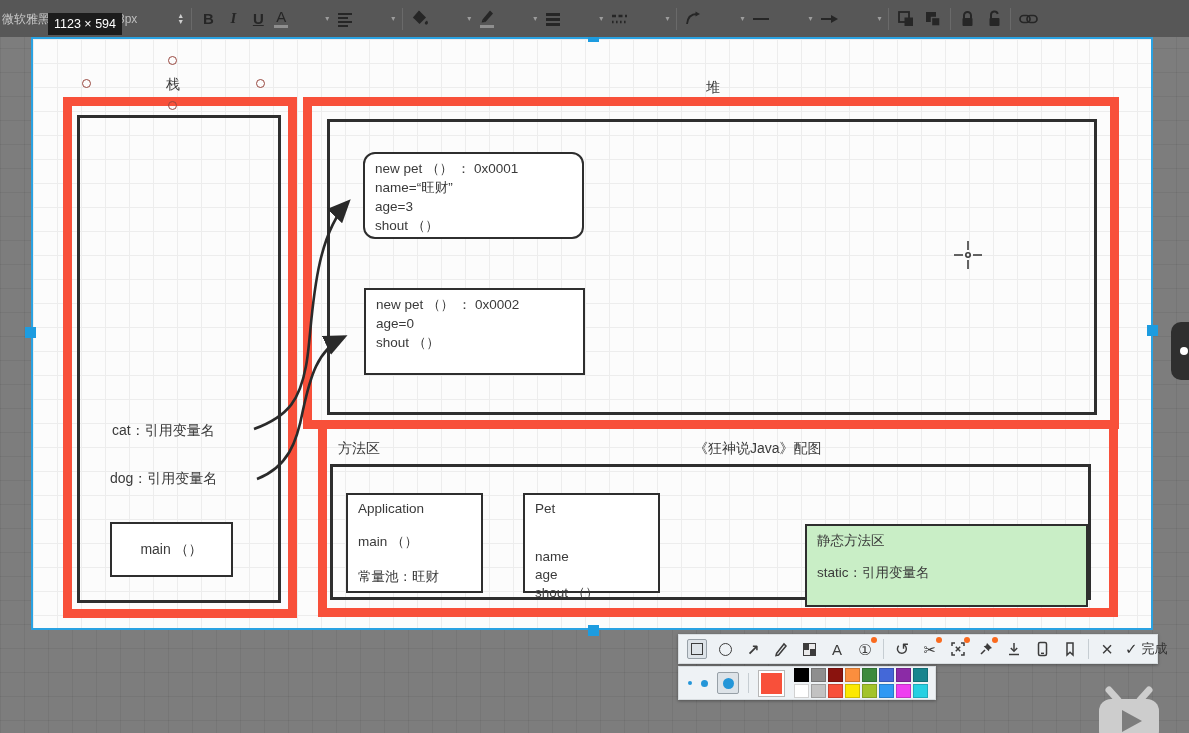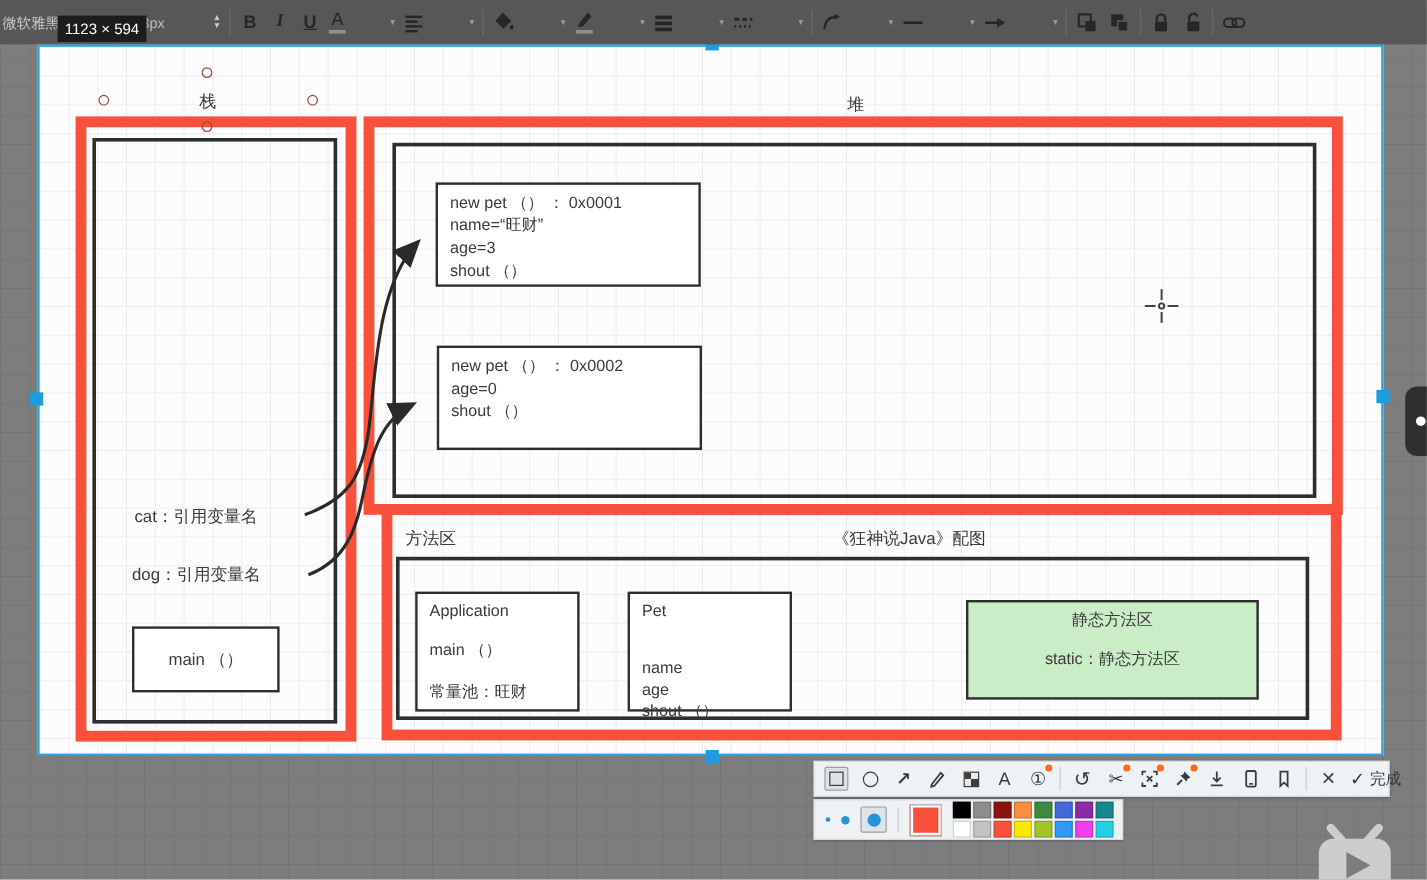--- a/index.html
+++ b/index.html
@@ -230,21 +230,21 @@
   <div class="abs selcircle" style="left:168px;top:101px;"></div>
 
   <div class="abs bframe" style="left:77px;top:115px;width:204px;height:488px;"></div>
   <div class="abs lbl" style="left:112px;top:422px;">cat：引用变量名</div>
   <div class="abs lbl" style="left:110px;top:470px;">dog：引用变量名</div>
   <div class="abs wbox" style="left:110px;top:522px;width:123px;height:55px;display:flex;align-items:center;justify-content:center;font-size:14px;">main （）</div>
 
   <div class="abs lbl" style="left:706px;top:79px;">堆</div>
   <div class="abs bframe" style="left:327px;top:119px;width:770px;height:296px;"></div>
 
-  <div class="abs wbox objbox" style="left:363px;top:152px;width:221px;height:87px;">
+  <div class="abs wbox objbox" style="left:363px;top:152px;width:221px;height:87px;border-radius:12px;">
     <div>new pet （） ： 0x0001</div>
     <div>name=“旺财”</div>
     <div>age=3</div>
     <div>shout （）</div>
   </div>
 
   <div class="abs wbox objbox" style="left:364px;top:288px;width:221px;height:87px;">
     <div>new pet （） ： 0x0002</div>
     <div>age=0</div>
     <div>shout （）</div>
@@ -260,23 +260,23 @@
     <div style="margin-top:17px;">常量池：旺财</div>
   </div>
 
   <div class="abs wbox" style="left:523px;top:493px;width:137px;height:100px;padding:6px 10px;">
     <div>Pet</div>
     <div style="margin-top:32px;line-height:18px;">name</div>
     <div style="line-height:18px;">age</div>
     <div style="line-height:18px;">shout （）</div>
   </div>
 
-  <div class="abs wbox" style="left:805px;top:500px;width:244px;height:83px;padding:6px 10px;background:#c9eec6;text-align:center;">
+  <div class="abs wbox" style="left:805px;top:524px;width:283px;height:83px;padding:6px 10px;background:#c9eec6;">
     <div>静态方法区</div>
-    <div style="margin-top:14px;">static：静态方法区</div>
+    <div style="margin-top:14px;">static：引用变量名</div>
   </div>
 
   <svg class="abs overlay" width="1189" height="733">
     <defs>
       <marker id="ah" markerWidth="9" markerHeight="8" refX="7.5" refY="4" orient="auto">
         <path d="M0 0 L9 4 L0 8 Z" fill="#2a2a2a"></path>
       </marker>
     </defs>
     <path d="M 254 429 C 290 416 300 398 306 366 C 313 332 310 242 348 202" fill="none" stroke="#2a2a2a" stroke-width="2.6" marker-end="url(#ah)"></path>
     <path d="M 257 479 C 288 467 297 442 303 410 C 310 378 317 350 344 337" fill="none" stroke="#2a2a2a" stroke-width="2.6" marker-end="url(#ah)"></path>

